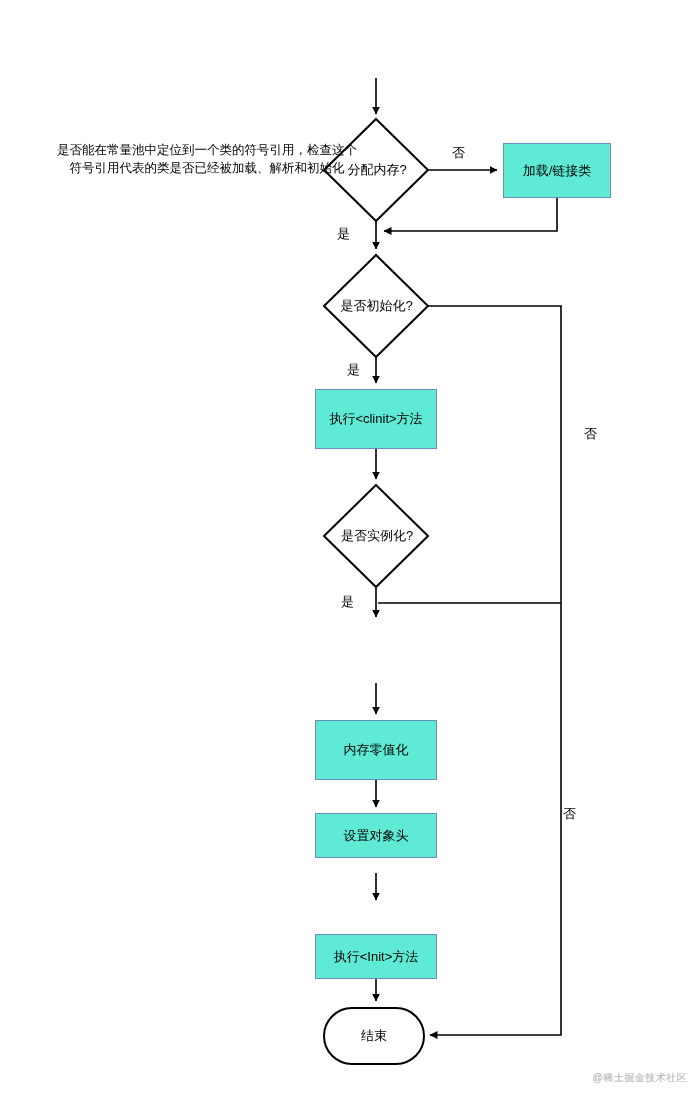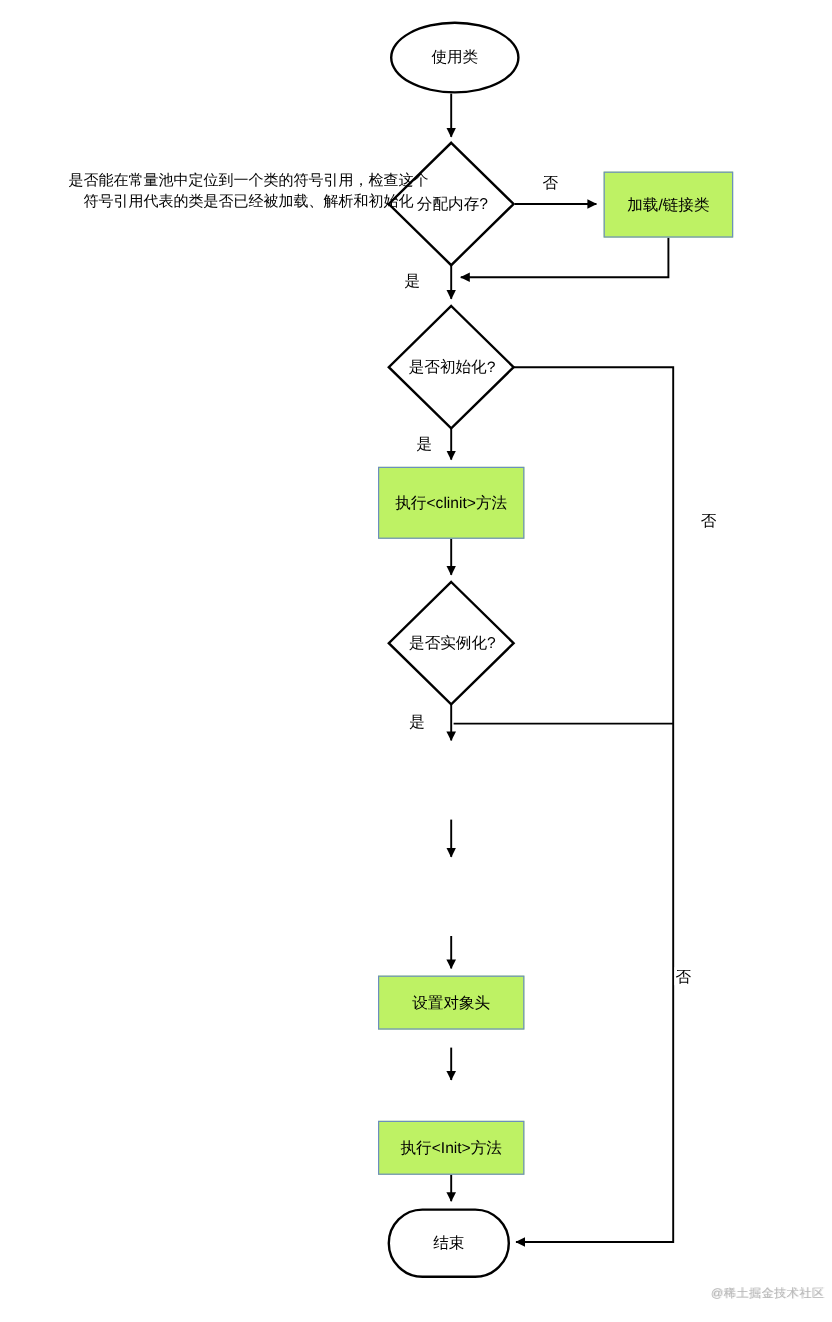--- a/index.html
+++ b/index.html
@@ -12,21 +12,21 @@
     overflow:hidden;
   }
   #edges{position:absolute;left:0;top:0;z-index:1;}
   .node{
     position:absolute;z-index:2;
     display:flex;align-items:center;justify-content:center;
     font-size:13px;line-height:1.2;text-align:center;
     box-sizing:border-box;
   }
   .process{
-    background:#bef264;
+    background:#5eead4;
     border:1px solid #6c8ebf;
   }
   .terminal{
     background:#ffffff;
     border:2px solid #000000;
   }
   .dlabel{
     position:absolute;z-index:3;
     display:flex;align-items:center;justify-content:center;
     font-size:13px;text-align:center;white-space:nowrap;
@@ -97,29 +97,29 @@
       <polygon points="376,255 428,306 376,357 324,306"></polygon>
       <polygon points="376,485 428,536 376,587 324,536"></polygon>
     </g>
   </svg>
 
   <div id="annotation">
     <div>是否能在常量池中定位到一个类的符号引用，检查这个</div>
     <div>符号引用代表的类是否已经被加载、解析和初始化</div>
   </div>
 
-  <div id="n-start" class="node terminal">使用类</div>
 
   <div id="dl-1" class="dlabel">分配内存?</div>
   <div id="n-load" class="node process">加载/链接类</div>
 
   <div id="dl-2" class="dlabel">是否初始化?</div>
   <div id="n-clinit" class="node process">执行&lt;clinit&gt;方法</div>
 
   <div id="dl-3" class="dlabel">是否实例化?</div>
+  <div id="n-zero" class="node process">内存零值化</div>
   <div id="n-objhead" class="node process">设置对象头</div>
   <div id="n-init" class="node process">执行&lt;Init&gt;方法</div>
 
   <div id="n-end" class="node terminal">结束</div>
 
   <div id="bl-yes1" class="branch-label">是</div>
   <div id="bl-no1" class="branch-label">否</div>
   <div id="bl-yes2" class="branch-label">是</div>
   <div id="bl-no2" class="branch-label">否</div>
   <div id="bl-yes3" class="branch-label">是</div>

